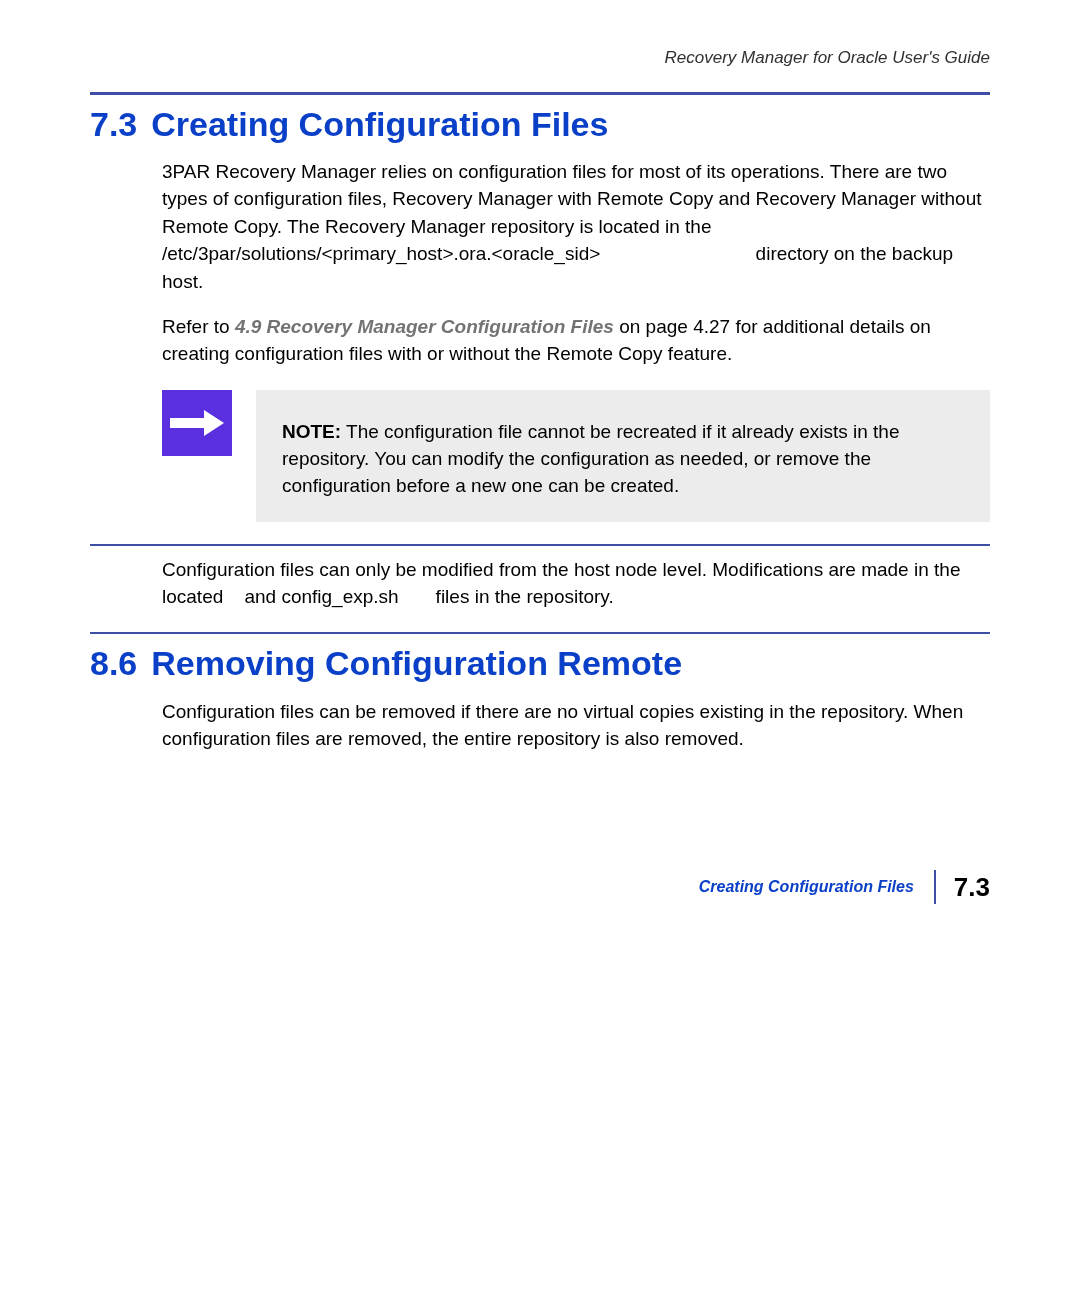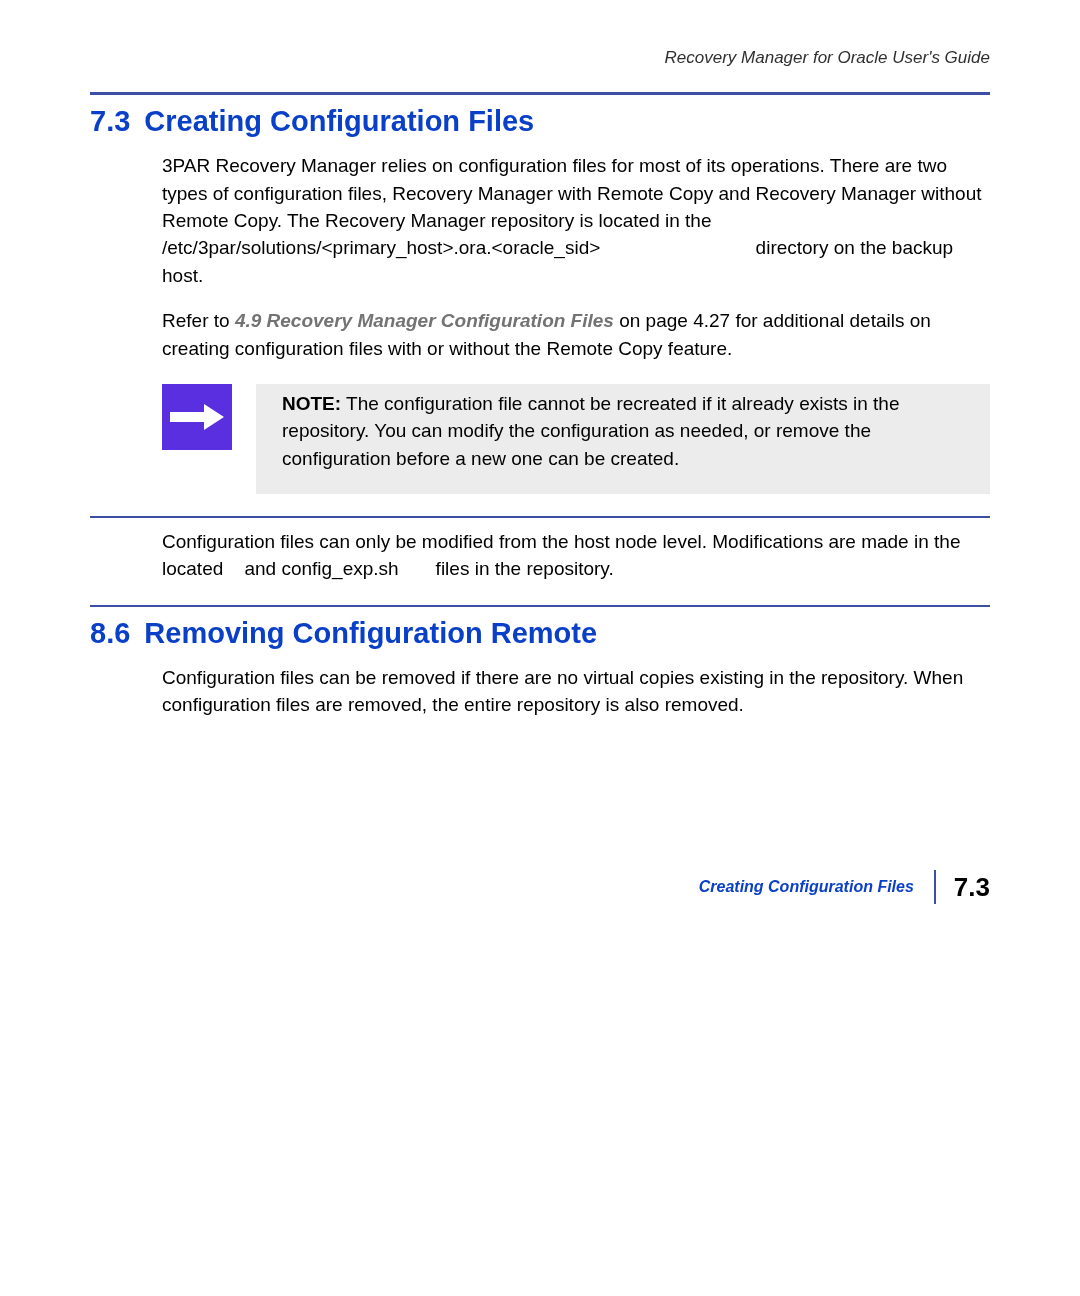--- a/index.html
+++ b/index.html
@@ -1,29 +1,29 @@
 <!DOCTYPE html>
 <html><head>
 <meta charset="utf-8">
 <style>
   html,body{margin:0;padding:0;background:#fff;font-family:"Segoe UI","Helvetica Neue",Arial,sans-serif;color:#000;}
   .page{width:1080px;height:964px;box-sizing:border-box;padding:48px 90px 70px 90px;position:relative;}
   .running-title{text-align:right;font-style:italic;font-size:17px;color:#303030;margin-bottom:24px;}
   .rule{border:none;border-top:3px solid #3d4fa4;margin:22px 0 10px 0;}
   .rule.thin{border-top:2px solid #3d4fa4;}
-  h2{color:#0a40c8;font-size:29px;font-weight:700;margin:10px 0 14px 0;line-height:1.15;}
+  h2{color:#0a40c8;font-size:34px;font-weight:700;margin:10px 0 14px 0;line-height:1.15;}
   .num{color:#0a40c8;margin-right:14px;}
   .body{margin-left:72px;font-size:19px;line-height:1.44;color:#000;}
   .body p{margin:0 0 18px 0;}
   .mono{font-family:"Segoe UI","Helvetica Neue",Arial,sans-serif;text-align:right;}
   .link{color:#737373;font-style:italic;font-weight:600;}
   .note-block{display:flex;align-items:flex-start;gap:24px;margin:22px 0 22px 0;margin-left:72px;}
   .note-icon{width:70px;height:66px;background:#5a2fe0;display:flex;align-items:center;justify-content:center;flex:0 0 70px;}
   .note-icon svg{display:block;}
-  .note-text{flex:1;background:#ececec;padding:6px 26px 22px 26px;font-size:19px;line-height:1.44;}
+  .note-text{flex:1;background:#ececec;padding:28px 26px 22px 26px;font-size:19px;line-height:1.44;}
   .note-text strong{font-weight:700;}
   .footer{position:absolute;bottom:60px;right:90px;left:90px;display:flex;align-items:center;justify-content:flex-end;}
   .footer-title{color:#0a40c8;font-weight:700;font-style:italic;font-size:16px;padding-right:20px;}
   .footer-sep{width:2px;height:34px;background:#3d4fa4;margin:0 18px 0 0;}
   .footer-num{color:#000;font-weight:700;font-size:26px;}
   .spacer-right{display:inline-block;width:150px;}
 </style>
 </head>
 <body>
 

